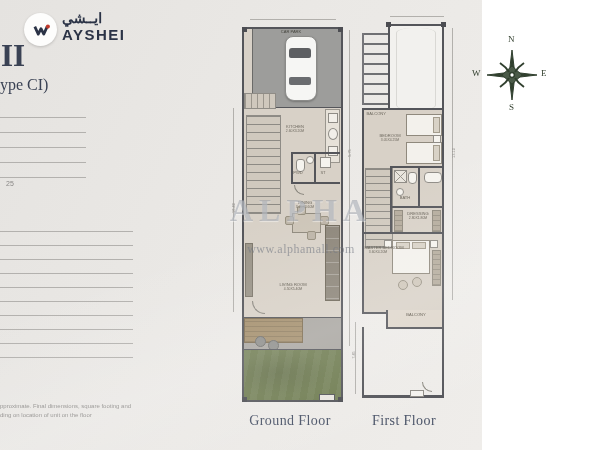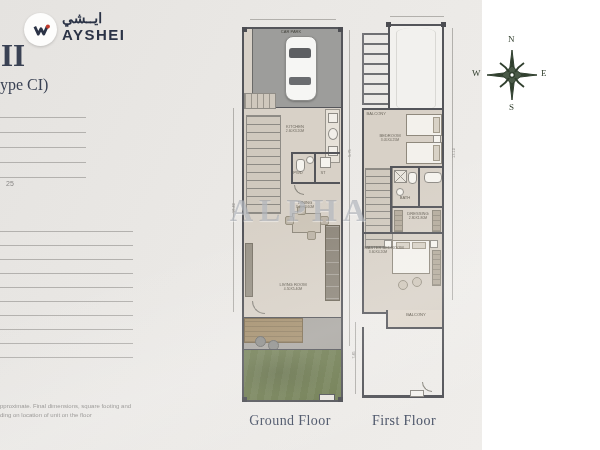--- a/index.html
+++ b/index.html
@@ -107,20 +107,21 @@
 
   <div class="abs rule-group rg1"></div>
   <div class="abs side-note">25</div>
   <div class="abs rule-group rg2"></div>
   <div class="abs disclaimer" style="top:402px;">
     <div>pproximate. Final dimensions, square footing and</div>
     <div>ding on location of unit on the floor</div>
   </div>
 
   <div class="abs wm-title">ALPHA</div>
+  <div class="abs wm-site">www.alphamall.com</div>
 
   <div class="abs gf">
     <div class="abs gf-walk"></div>
     <div class="abs gf-carpark">
       <div class="rl rl-dark" style="left:8px;top:1px;width:60px;">CAR PARK</div>
       <div class="car">
           <div class="ws"></div>
           <div class="rw"></div>
         </div>
     </div>

